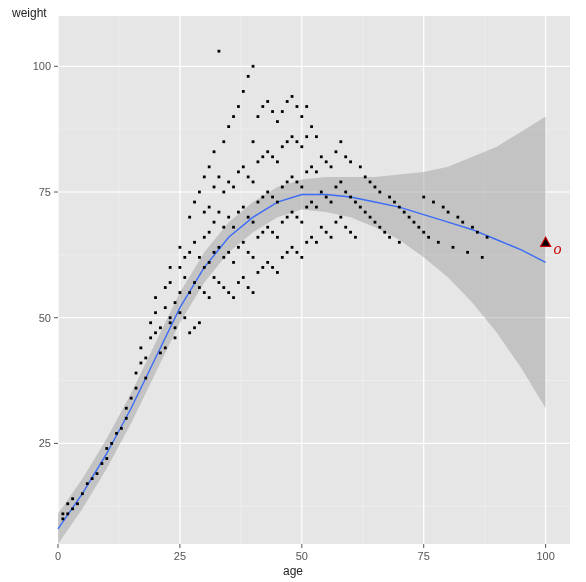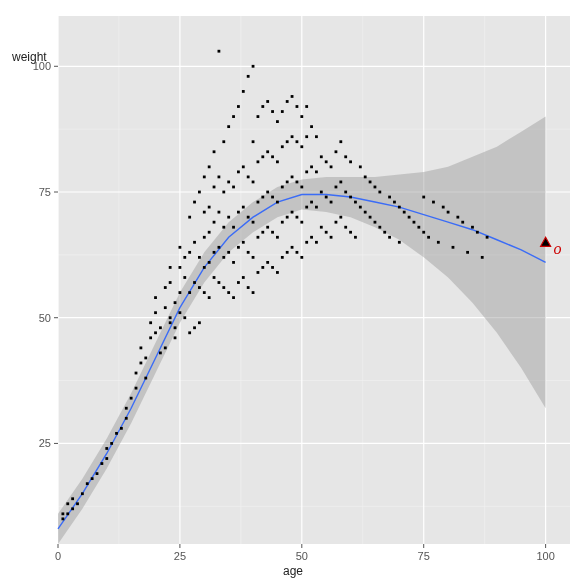--- a/index.html
+++ b/index.html
@@ -10,21 +10,20 @@
     font-family: Arial, sans-serif;
     background: #fff;
     position: relative;
   }
   .axis-title-y {
     position: absolute;
     left: 12px;
     top: 6px;
     font-size: 12px;
     color: #222;
-    margin-top: 44px;
   }
   .axis-title-x {
     position: absolute;
     bottom: 4px;
     width: 100%;
     text-align: center;
     font-size: 12px;
     color: #222;
   }
   .plot-area {

